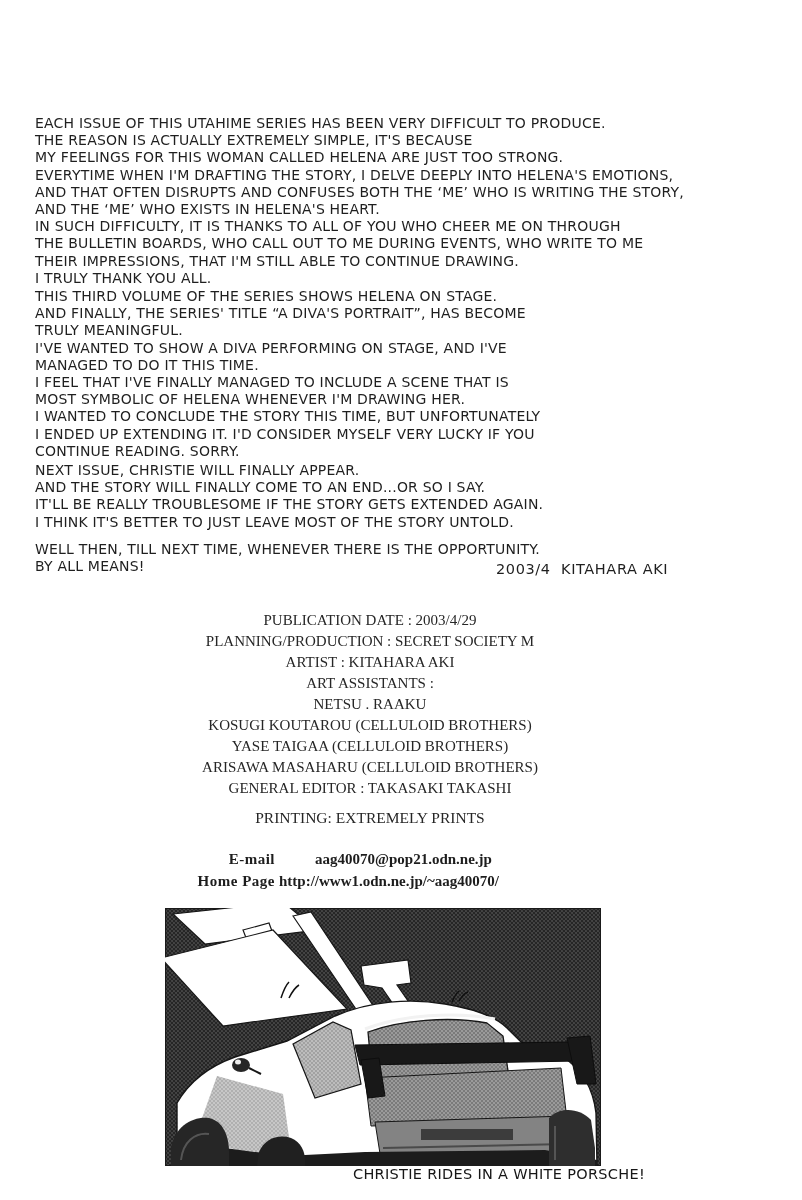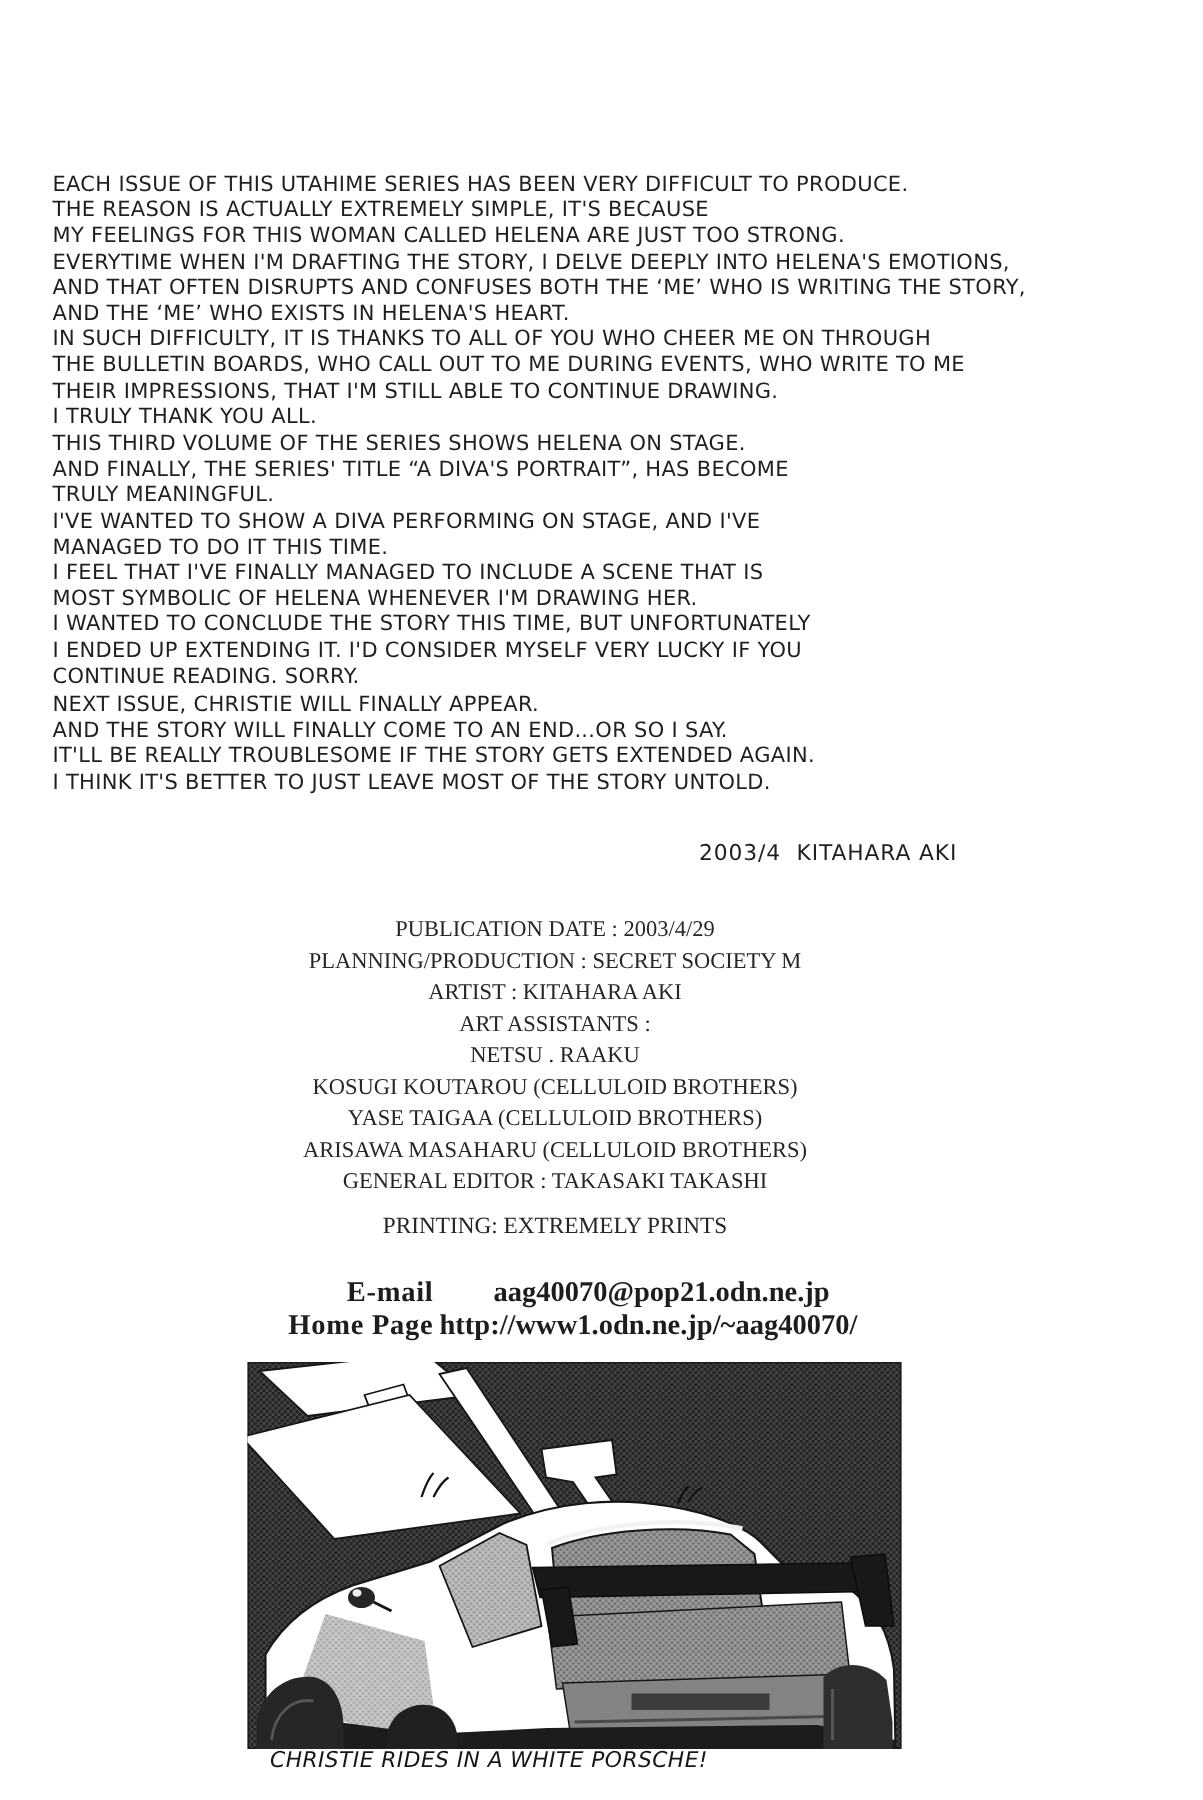--- a/index.html
+++ b/index.html
@@ -4,37 +4,37 @@
 <style>
   html,body{margin:0;padding:0;background:#ffffff;}
   .page{position:relative;width:802px;height:1200px;background:#ffffff;overflow:hidden;
         font-family:"DejaVu Sans",sans-serif;color:#1f1f1f;}
   .para{position:absolute;left:35px;white-space:pre-line;
         font-size:14px;line-height:17.2px;letter-spacing:0.2px;color:#1f1f1f;}
   .p1{top:95px;margin-top:20px;}
   .p2{top:288px;}
   .p3{top:462px;}
   .closing{top:541px;}
-  .signature{position:absolute;left:466px;top:561px;font-size:14.5px;letter-spacing:0.6px;
+  .signature{position:absolute;left:496px;top:561px;font-size:14.5px;letter-spacing:0.6px;
              white-space:pre;color:#1f1f1f;}
   .credits{position:absolute;left:90px;top:610px;width:560px;text-align:center;
            font-family:"Liberation Serif",serif;font-size:15px;line-height:21px;
            color:#262626;white-space:pre-line;}
   .printing{position:absolute;left:90px;top:809px;width:560px;text-align:center;
             font-family:"Liberation Serif",serif;font-size:15.5px;color:#262626;}
-  .contact{position:absolute;left:152px;top:851px;font-family:"Liberation Serif",serif;
-           font-weight:bold;font-size:19px;color:#1d1d1d;}
+  .contact{position:absolute;left:138px;top:851px;font-family:"Liberation Serif",serif;
+           font-weight:bold;font-size:15px;color:#1d1d1d;}
   .contact .row{height:22px;}
   .contact .label{display:inline-block;width:137px;text-align:right;letter-spacing:0.5px;}
   .contact .val-email{margin-left:40px;}
   .contact .val-url{margin-left:4px;}
   .illustration{position:absolute;left:165px;top:908px;width:436px;height:258px;margin:0;padding:0;}
   .illustration svg{display:block;}
-  .caption{position:absolute;left:180px;top:1166px;width:465px;text-align:left;
-           font-size:14.5px;letter-spacing:0.3px;color:#161616;font-style:italic;}
+  .caption{position:absolute;left:180px;top:1166px;width:465px;text-align:right;
+           font-size:14.5px;letter-spacing:0.3px;color:#161616;}
 </style>
 </head>
 <body>
 
 <div class="page">
 
   <div class="para p1">EACH ISSUE OF THIS UTAHIME SERIES HAS BEEN VERY DIFFICULT TO PRODUCE.
 THE REASON IS ACTUALLY EXTREMELY SIMPLE, IT'S BECAUSE
 MY FEELINGS FOR THIS WOMAN CALLED HELENA ARE JUST TOO STRONG.
 EVERYTIME WHEN I'M DRAFTING THE STORY, I DELVE DEEPLY INTO HELENA'S EMOTIONS,
@@ -54,20 +54,22 @@
 AND FINALLY, THE SERIES' TITLE “A DIVA'S PORTRAIT”, HAS BECOME
 TRULY MEANINGFUL.
 I'VE WANTED TO SHOW A DIVA PERFORMING ON STAGE, AND I'VE
 MANAGED TO DO IT THIS TIME.
 I FEEL THAT I'VE FINALLY MANAGED TO INCLUDE A SCENE THAT IS
 MOST SYMBOLIC OF HELENA WHENEVER I'M DRAWING HER.
 I WANTED TO CONCLUDE THE STORY THIS TIME, BUT UNFORTUNATELY
 I ENDED UP EXTENDING IT. I'D CONSIDER MYSELF VERY LUCKY IF YOU
 CONTINUE READING. SORRY.</div>
 
+  <div class="para closing">WELL THEN, TILL NEXT TIME, WHENEVER THERE IS THE OPPORTUNITY.
+BY ALL MEANS!</div>
 
   <div class="signature">2003/4  KITAHARA AKI</div>
 
   <div class="credits">PUBLICATION DATE : 2003/4/29
 PLANNING/PRODUCTION : SECRET SOCIETY M
 ARTIST : KITAHARA AKI
 ART ASSISTANTS :
 NETSU . RAAKU
 KOSUGI KOUTAROU (CELLULOID BROTHERS)
 YASE TAIGAA (CELLULOID BROTHERS)

